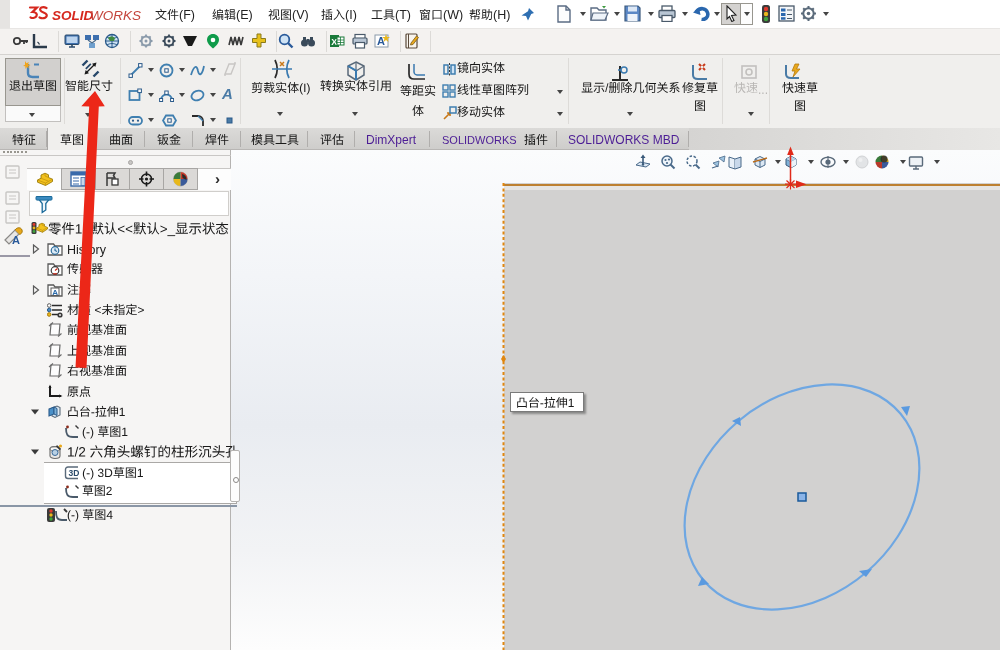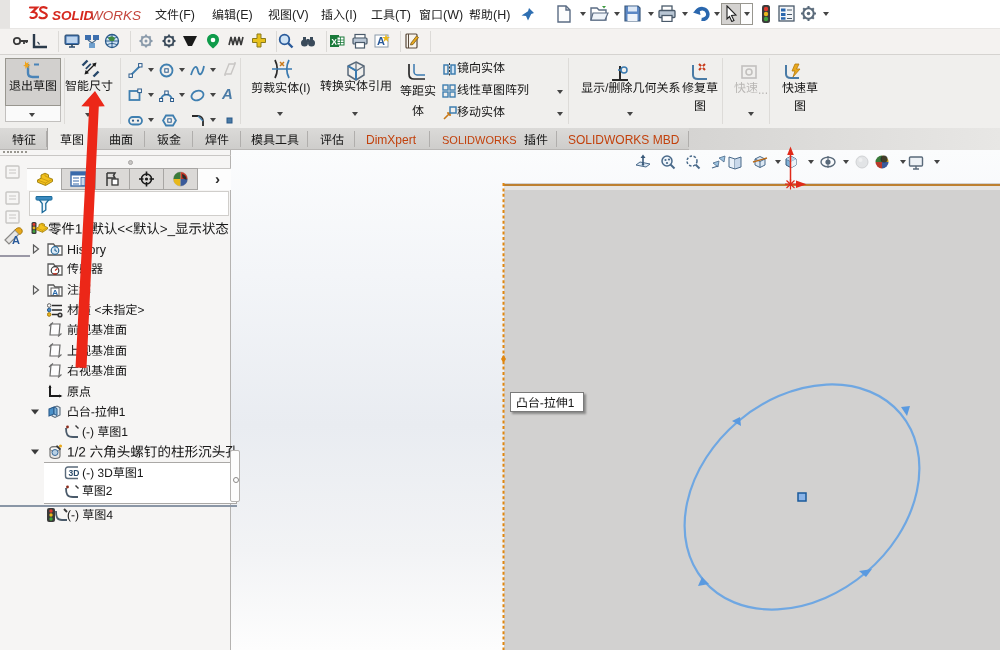--- a/index.html
+++ b/index.html
@@ -1,20 +1,20 @@
 <!DOCTYPE html>
 <html><head><meta charset="utf-8"><style>
 *{margin:0;padding:0;box-sizing:border-box}
 html,body{width:1000px;height:650px;overflow:hidden}
 body{font-family:"Liberation Sans",sans-serif;background:#fff}
 #app{position:relative;width:1000px;height:556px}
 .abs{position:absolute}
 .dd{position:absolute;width:0;height:0;border-left:3.5px solid transparent;border-right:3.5px solid transparent;border-top:4px solid #444}
 .vsep{position:absolute;width:1px;background:#dcdad7}
-.txt{position:absolute;font-size:12px;color:#c2410c;white-space:nowrap}
+.txt{position:absolute;font-size:12px;color:#4c1d95;white-space:nowrap}
 </style></head><body>
 <div id="app">
 <div class="abs" style="left:0;top:0;width:1000px;height:28px;background:#fff"></div>
 <div class="abs" style="left:0;top:0;width:10px;height:28px;background:#e6e4e2"></div>
 <svg class="abs" style="left:26px;top:3px" width="124" height="23" viewBox="0 0 124 23">
 <g fill="none" stroke="#d6281e" stroke-width="2.2" stroke-linecap="round">
 <path d="M4 4.5 L11 4.5 L6.5 9 C10 9 11.5 11 10.5 13 C9.6 14.8 7 15.5 4.5 14.5"></path>
 <path d="M20.5 5 C16.5 3 13 5 14.5 7.5 C15.5 9.5 19.5 9.5 20.5 11.5 C21.8 14 18 16.5 13.5 14.5"></path>
 </g>
 <text x="26" y="17" font-family="Liberation Sans,sans-serif" font-size="13.5" font-weight="bold" font-style="italic" fill="#d6281e">SOLID</text>

